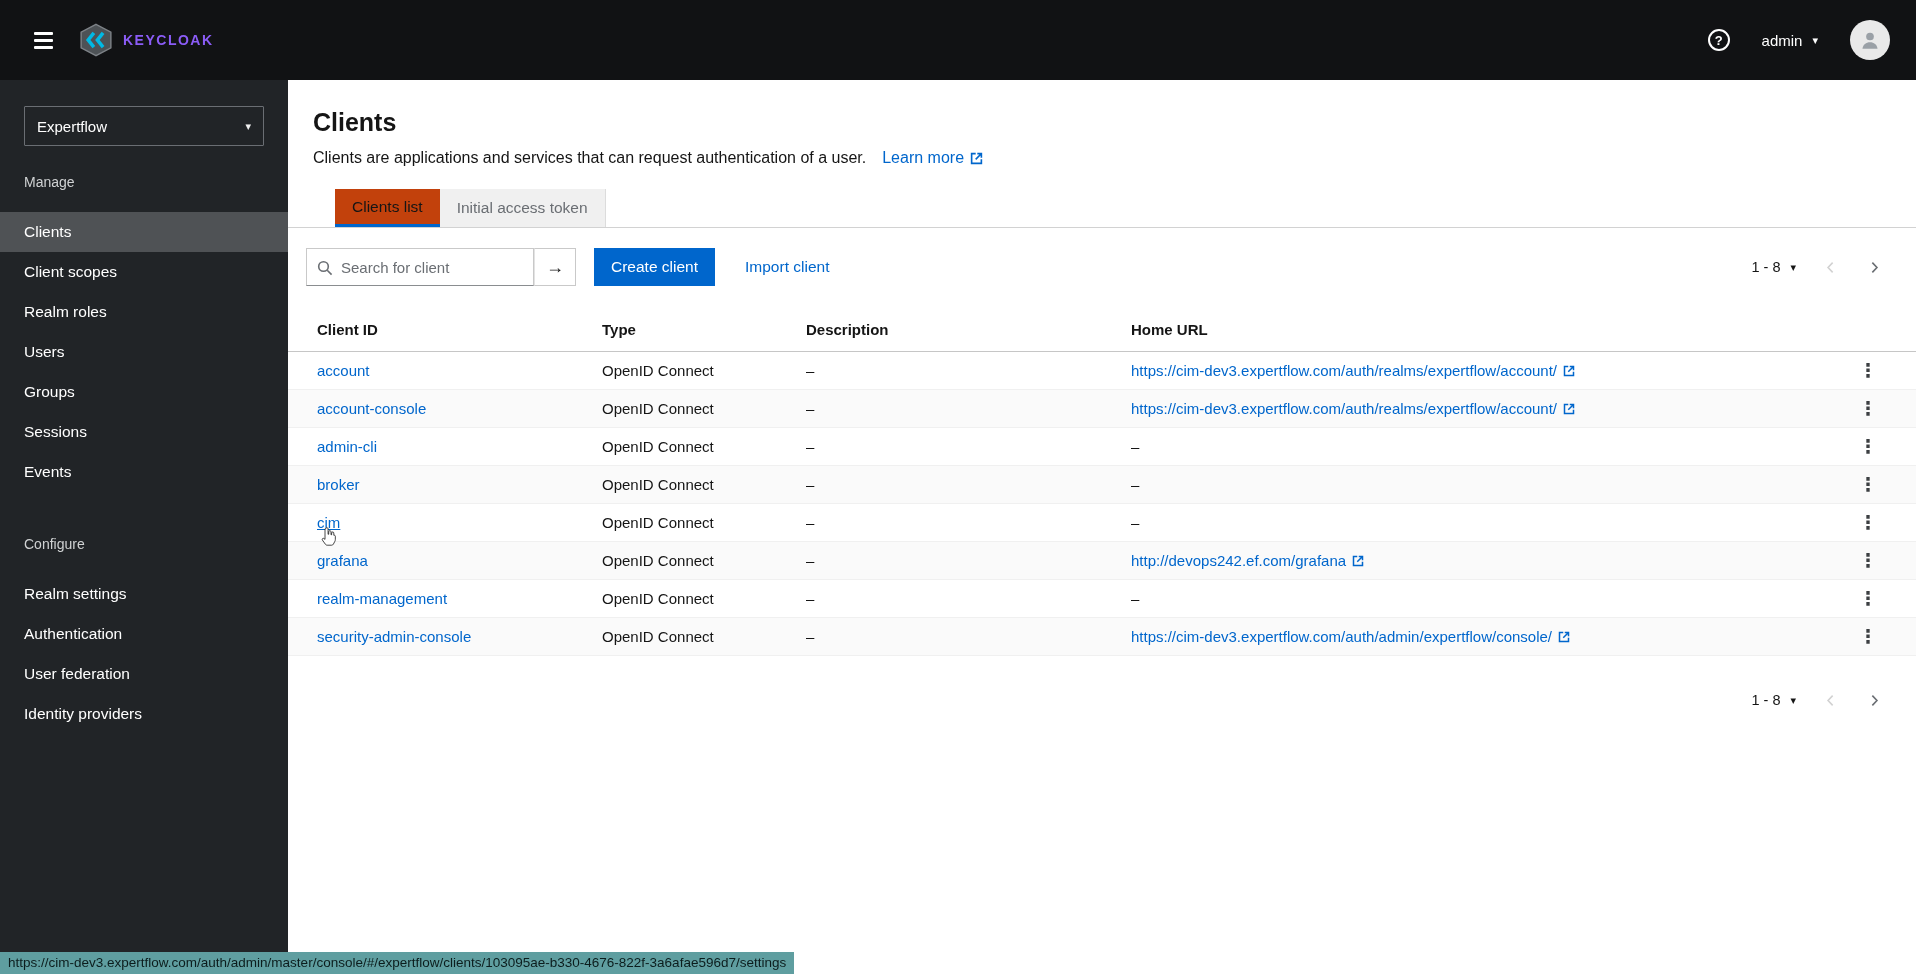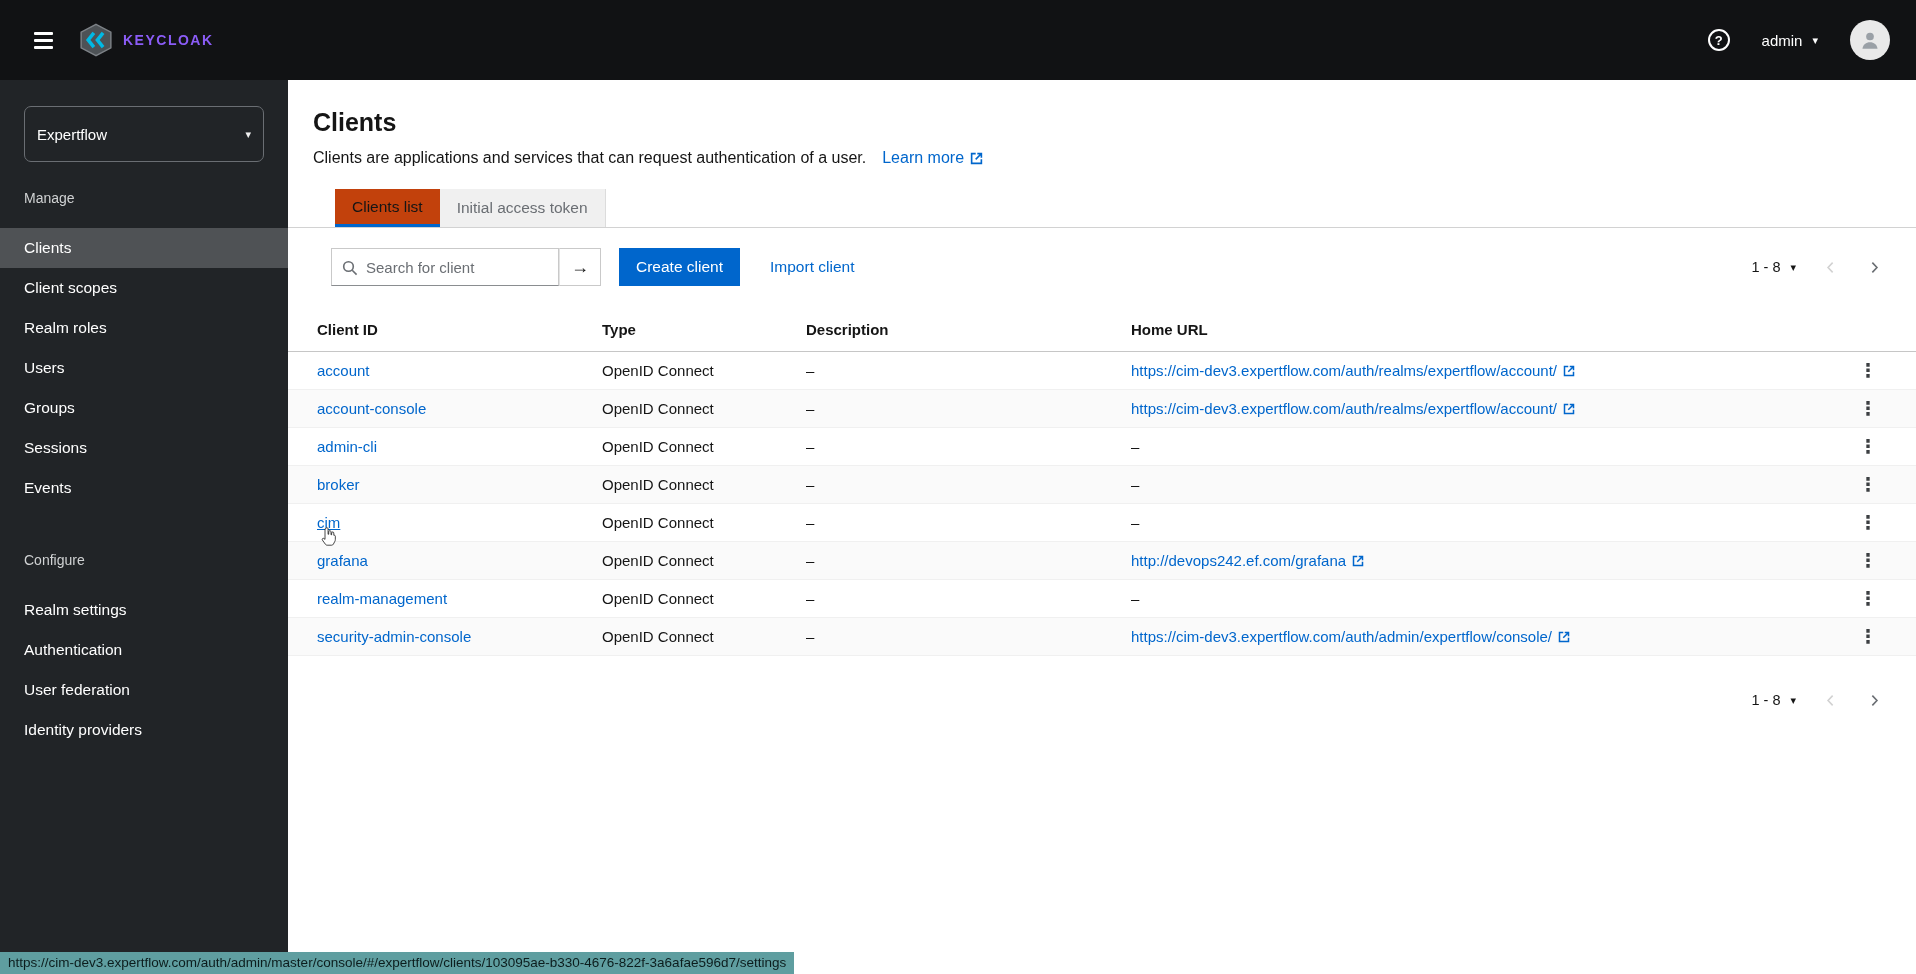--- a/index.html
+++ b/index.html
@@ -15,39 +15,39 @@
   .brand{display:flex;align-items:center;gap:10px}
   .brand-text{font-size:14px;font-weight:bold;letter-spacing:1.5px;color:#8b5cf6}
   .mast-right{margin-left:auto;display:flex;align-items:center;gap:32px}
   .help-btn{width:22px;height:22px;border:2px solid #fff;border-radius:50%;color:#fff;font-size:13px;font-weight:bold;display:flex;align-items:center;justify-content:center;padding:0}
   .user-menu{display:flex;align-items:center;gap:10px;color:#fff;font-size:15px}
   .caret{font-size:11px;line-height:1}
   .avatar{width:40px;height:40px;border-radius:50%;background:#e9e9e9;display:flex;align-items:center;justify-content:center;padding:0}
 
   
   .sidebar{position:absolute;top:80px;left:0;bottom:0;width:288px;background:var(--sidebar_bg,#212427);color:#fff}
-  .realm-select{display:flex;align-items:center;justify-content:space-between;width:240px;height:56px;margin:26px 24px 0;border:1px solid #6a6e73;border-radius:7px;padding:0 12px;color:#fff;font-size:15px;width:240px}
+  .realm-select{display:flex;align-items:center;justify-content:space-between;width:240px;height:40px;margin:26px 24px 0;border:1px solid #6a6e73;border-radius:1px;padding:0 12px;color:#fff;font-size:15px;width:240px}
   .realm-select .caret{color:#f0f0f0}
   .nav-title{padding:28px 24px 22px;font-size:14px;color:#d0d2d3}
   .nav-section.configure .nav-title{padding-top:44px}
   .nav-item{display:block;padding:10px 24px;font-size:15.5px;color:#fff;line-height:20px}
   .nav-item.active{background:var(--sidebar_active,#4f5255)}
 
   
   .main{position:absolute;top:80px;left:288px;right:0;bottom:0;background:#fff;overflow:hidden}
   .page-head{padding:28px 24px 0 25px}
   h1{font-size:25px;font-weight:bold;color:#151515}
   .desc{margin-top:12px;font-size:16px;color:#151515;display:flex;align-items:center;gap:16px}
   .learn-more{color:var(--accent,#0066cc);display:inline-flex;align-items:center;gap:6px;font-size:16px}
 
   .tabs{display:flex;margin-top:22px;padding-left:47px;border-bottom:1px solid var(--border,#d2d2d2)}
   .tab{height:38px;padding:0 17px;font-size:15.5px;color:#6a6e73;background:var(--tab_inactive,#f0f0f0);border-right:1px solid #dcdcdc;position:relative}
   .tab.active{background:#c2410c;color:#151515;border-right:none;border-bottom:3px solid var(--accent,#0066cc);margin-bottom:-1px}
 
-  .toolbar{display:flex;align-items:center;padding:20px 24px 0 43px}
+  .toolbar{display:flex;align-items:center;padding:20px 24px 0 18px}
   .search-group{display:flex;height:38px}
   .search-box{position:relative;width:228px;height:38px;border:1px solid #c9c9c9;border-bottom-color:#8a8d90;background:#fff}
   .search-icon{position:absolute;left:10px;top:11px}
   .search-box input{width:100%;height:100%;border:none;outline:none;padding:0 10px 0 34px;font-size:15px;font-family:inherit;color:#151515;background:transparent}
   .search-box input::placeholder{color:#6a6e73}
   .search-go{width:42px;height:38px;border:1px solid #c9c9c9;border-left:1px solid #e3e3e3;background:#fff;font-size:18px;color:#151515;display:flex;align-items:center;justify-content:center}
   .btn-primary{margin-left:18px;height:38px;padding:0 17px;background:var(--accent,#0066cc);color:#fff;font-size:15.5px}
   .import-link{margin-left:30px;color:var(--accent,#0066cc);font-size:15.5px}
 
   .pager{display:flex;align-items:center;gap:8px}

